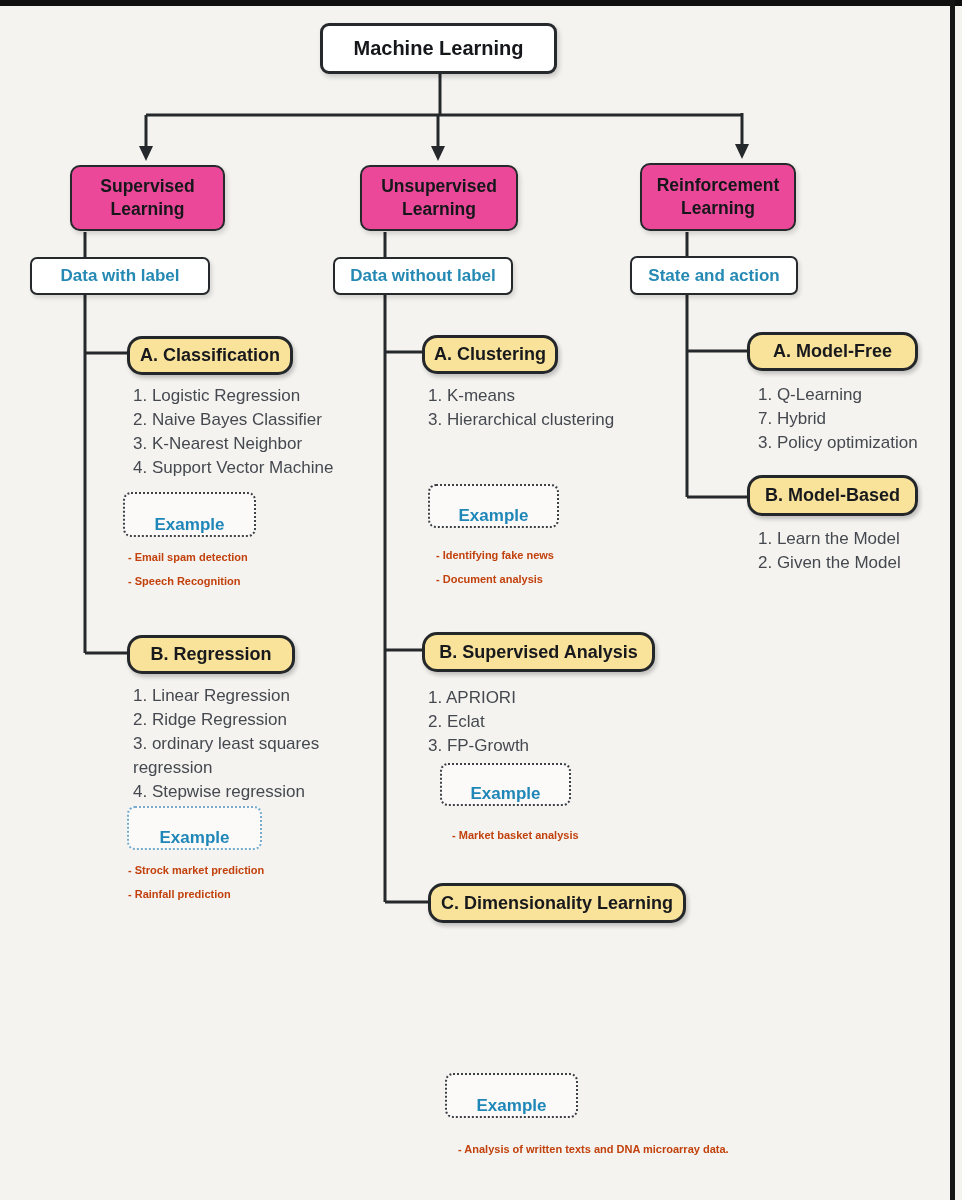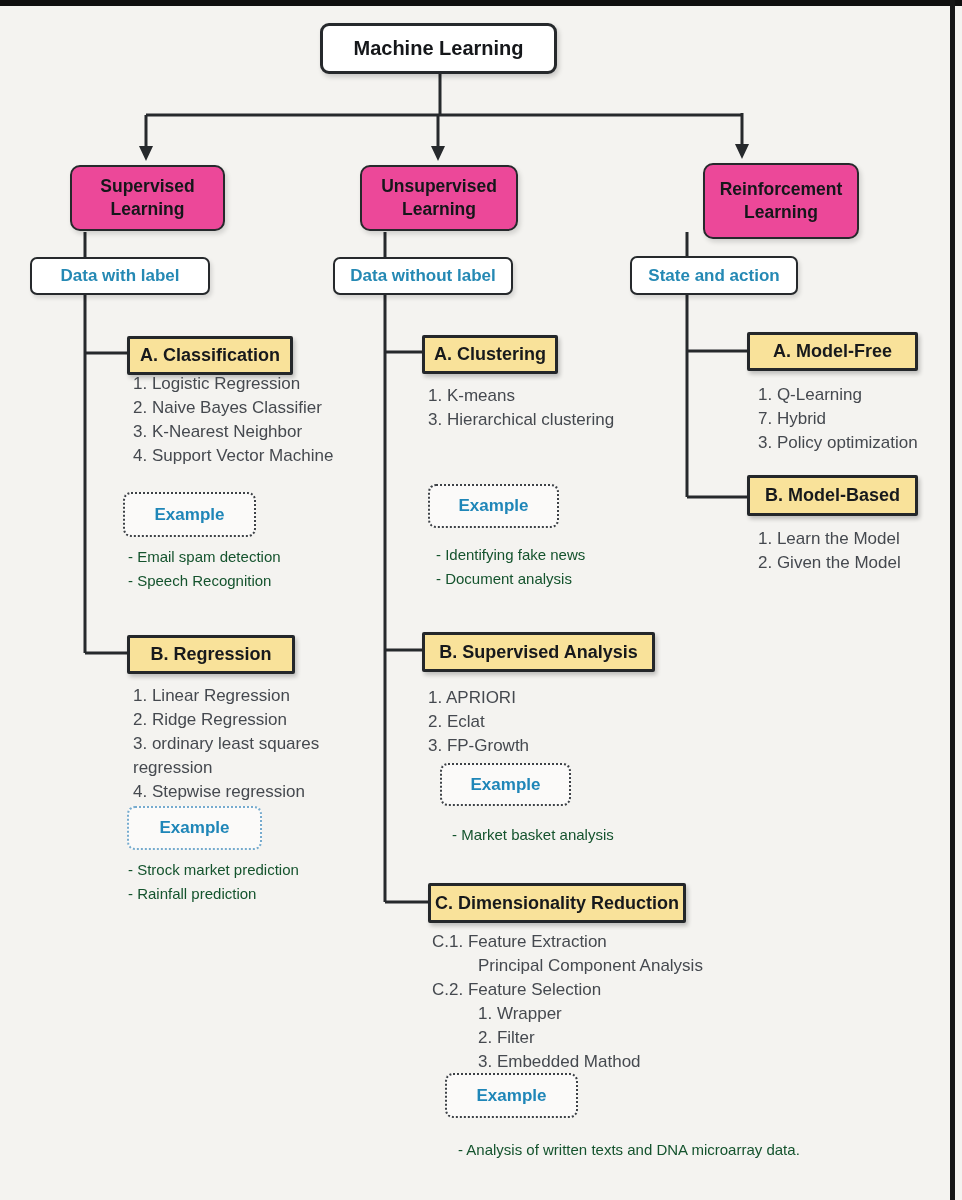--- a/index.html
+++ b/index.html
@@ -21,35 +21,35 @@
     font-weight:bold; font-size:17.5px; color:#15171a; line-height:23px;
     white-space:pre-line; box-shadow:2px 3px 5px rgba(0,0,0,0.15);
   }
   .label-box{
     background:#ffffff; border:2.5px solid #26292c; border-radius:7px;
     display:flex; align-items:center; justify-content:center;
     font-weight:bold; font-size:17px; color:#2589b4;
     box-shadow:2px 3px 4px rgba(0,0,0,0.13);
   }
   .cat-box{
-    background:#f9e29a; border:3px solid #24272a; border-radius:2px;
+    background:#f9e29a; border:3px solid #24272a; border-radius:15px;
     display:flex; align-items:center; justify-content:center;
     font-weight:bold; font-size:18px; color:#17191c;
     box-shadow:2px 3px 4px rgba(0,0,0,0.22);
   }
   .list{position:absolute; z-index:2; font-size:17px; color:#45494f; line-height:24px;}
   .list div{white-space:pre-line;}
   .list .indent{padding-left:46px;}
   .example-box{
     background:rgba(255,255,255,0.6); border:2.5px dotted #3d4146; border-radius:8px;
-    display:flex; align-items:center; justify-content:center;
+    display:flex; align-items:flex-end; justify-content:center;
     font-weight:bold; font-size:17px; color:#1f86b8;
   }
   .example-box.blue{border-color:#76abce;}
-  .examples{position:absolute; z-index:2; font-size:15px; color:#14532d; line-height:24px;}
+  .examples{position:absolute; z-index:2; font-size:11px; color:#c2410c; line-height:24px;font-weight:bold;}
   .examples.wide{line-height:31px; white-space:normal;}
 </style>
 </head>
 <body>
 
 <div id="canvas">
 
   <svg class="connectors" width="962" height="1200" viewBox="0 0 962 1200">
     <g stroke="#26292c" stroke-width="3" fill="none">
       <path d="M440 74 V115"></path>
@@ -86,39 +86,39 @@
   </div>
 
   <div class="node branch-box" style="left:70px; top:165px; width:155px; height:66px;">
     <span>Supervised
 Learning</span>
   </div>
   <div class="node branch-box" style="left:360px; top:165px; width:158px; height:66px;">
     <span>Unsupervised
 Learning</span>
   </div>
-  <div class="node branch-box" style="left:703px; top:163px; width:156px; height:76px;">
+  <div class="node branch-box" style="left:640px; top:163px; width:156px; height:68px;">
     <span>Reinforcement
 Learning</span>
   </div>
 
   <div class="node label-box" style="left:30px; top:257px; width:180px; height:38px;">
     <span>Data with label</span>
   </div>
   <div class="node label-box" style="left:333px; top:257px; width:180px; height:38px;">
     <span>Data without label</span>
   </div>
   <div class="node label-box" style="left:630px; top:256px; width:168px; height:39px;">
     <span>State and action</span>
   </div>
 
   <div class="node cat-box" style="left:127px; top:336px; width:166px; height:39px;">
     <span>A. Classification</span>
   </div>
-  <div class="list" style="left:133px; top:372px; width:240px;">
+  <div class="list" style="left:133px; top:384px; width:240px;">
     <div>1. Logistic Regression</div>
     <div>2. Naive Bayes Classifier</div>
     <div>3. K-Nearest Neighbor</div>
     <div>4. Support Vector Machine</div>
   </div>
   <div class="node example-box" style="left:123px; top:492px; width:133px; height:45px;">
     <span>Example</span>
   </div>
   <div class="examples" style="left:128px; top:545px;">
     <div>- Email spam detection</div>
@@ -166,29 +166,21 @@
     <div>3. FP-Growth</div>
   </div>
   <div class="node example-box" style="left:440px; top:763px; width:131px; height:43px;">
     <span>Example</span>
   </div>
   <div class="examples" style="left:452px; top:823px;">
     <div>- Market basket analysis</div>
   </div>
 
   <div class="node cat-box" style="left:428px; top:883px; width:258px; height:40px;">
-    <span>C. Dimensionality Reduction</span>
-  </div>
-  <div class="list" style="left:432px; top:930px; width:330px;">
-    <div>C.1.  Feature Extraction</div>
-    <div class="indent">Principal Component Analysis</div>
-    <div>C.2. Feature Selection</div>
-    <div class="indent">1. Wrapper</div>
-    <div class="indent">2. Filter</div>
-    <div class="indent">3. Embedded Mathod</div>
+    <span>C. Dimensionality Learning</span>
   </div>
   <div class="node example-box" style="left:445px; top:1073px; width:133px; height:45px;">
     <span>Example</span>
   </div>
   <div class="examples wide" style="left:458px; top:1134px; width:378px;">
     <div>- Analysis of written texts and DNA microarray data.</div>
   </div>
 
   <div class="node cat-box" style="left:747px; top:332px; width:171px; height:39px;">
     <span>A. Model-Free</span>

